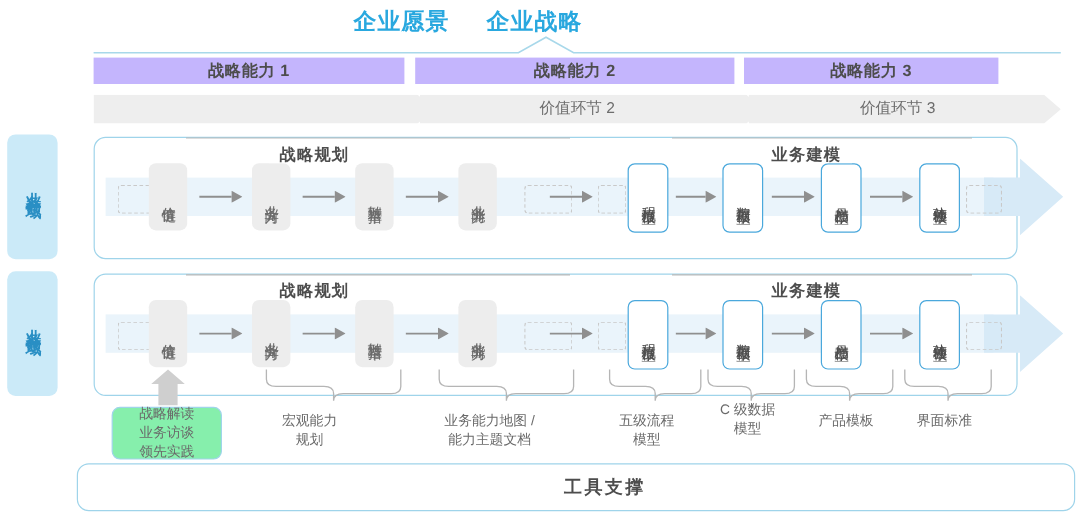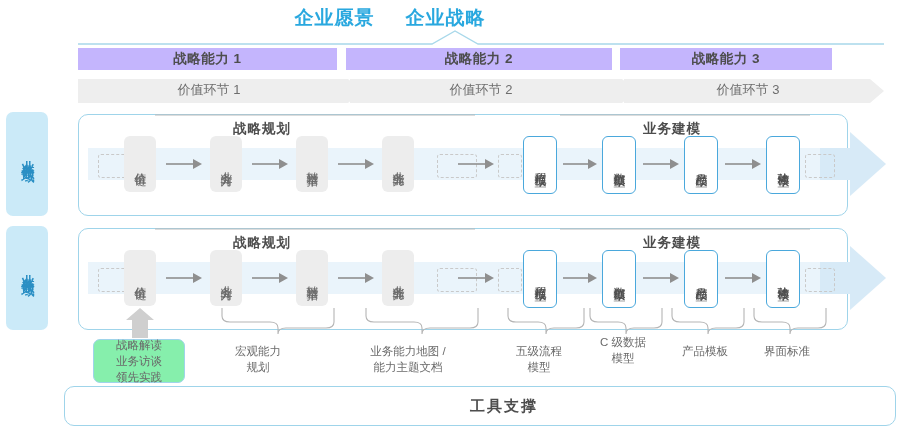--- a/index.html
+++ b/index.html
@@ -171,23 +171,20 @@
   </div>
   <div class="cap-bar" style="left:620px;top:48px;width:212px;">
     <span>战略能力 3</span>
   </div>
 
   <svg style="position:absolute;left:78px;top:79px;width:806px;height:24px;" viewBox="0 0 806 24">
     <path d="M0 0 H270 L284 12 L270 24 H0 Z" fill="#eeeeee"></path>
     <path d="M272 0 H544 L558 12 L544 24 H272 Z" fill="#eeeeee"></path>
     <path d="M546 0 H792 L806 12 L792 24 H546 Z" fill="#eeeeee"></path>
   </svg>
-  <div class="vl-bar" style="left:78px;top:79px;width:262px;background:transparent;">
-    <span class="vl-label">价值环节 1</span>
-  </div>
   <div class="vl-bar" style="left:350px;top:79px;width:262px;background:transparent;">
     <span class="vl-label">价值环节 2</span>
   </div>
   <div class="vl-bar" style="left:624px;top:79px;width:248px;background:transparent;">
     <span class="vl-label">价值环节 3</span>
   </div>
 
   <div class="domain-label" style="top:112px;height:104px;">
     <span>业务领域 1</span>
   </div>

